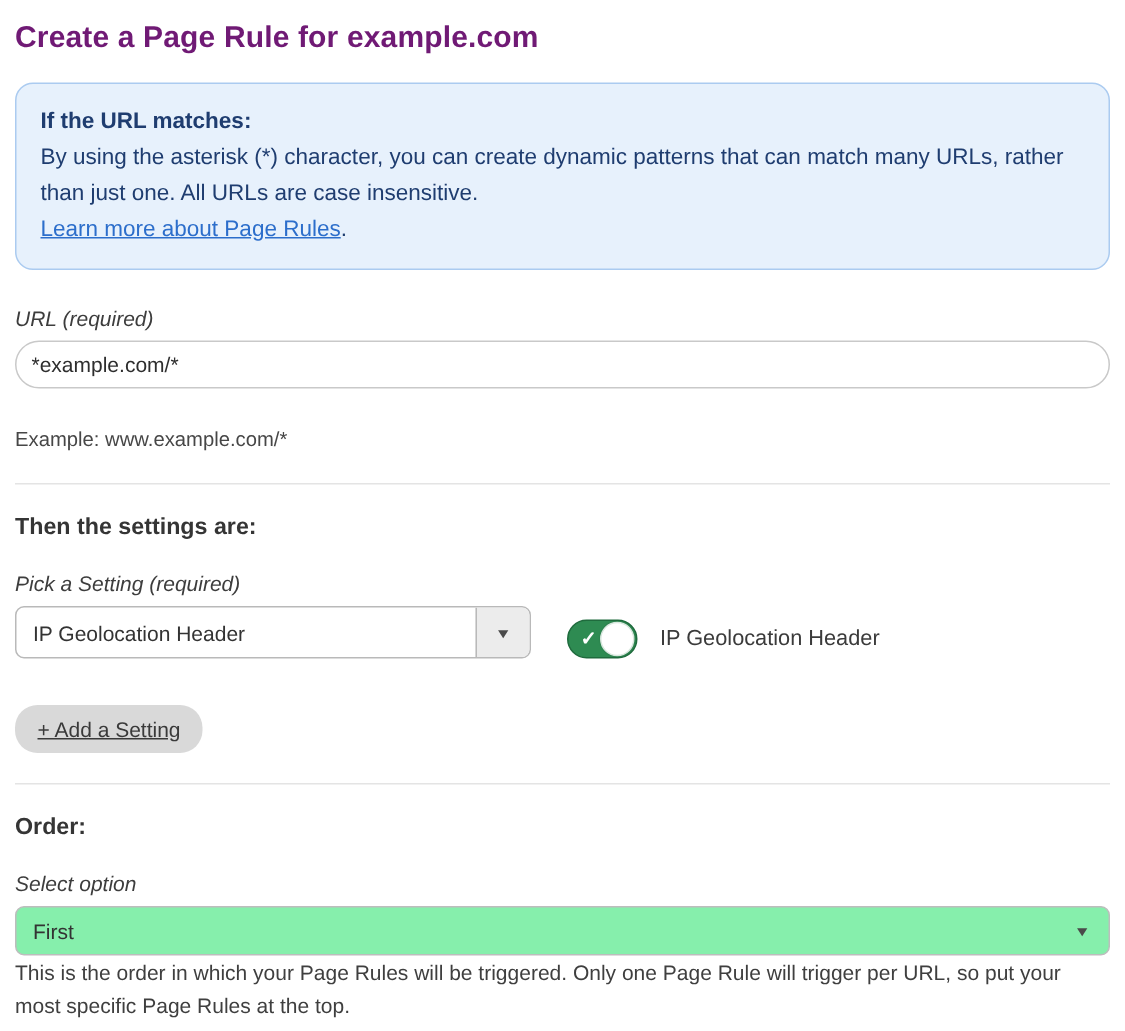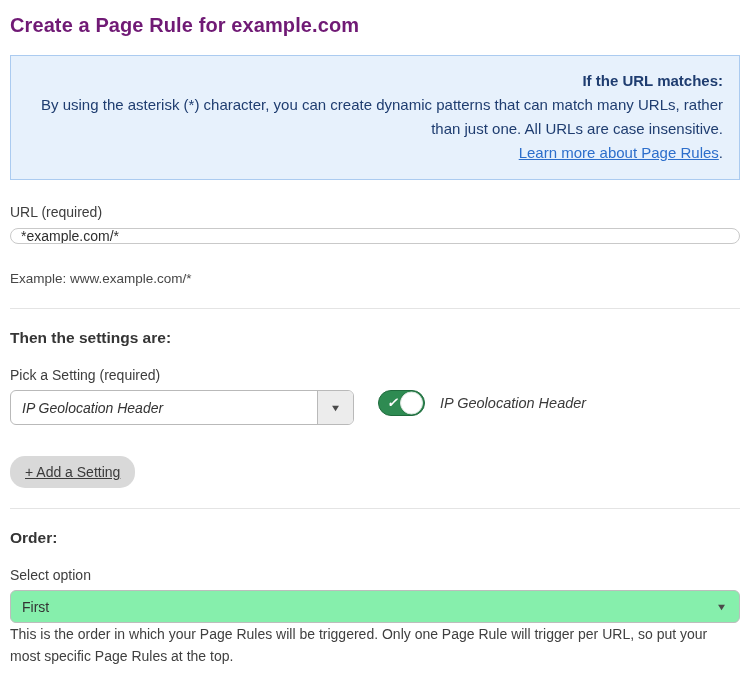--- a/index.html
+++ b/index.html
@@ -14,54 +14,53 @@
 
   .page-title {
     font-size: 20px; font-weight: 700; color: #701a75;
     margin: 2px 0 18px 0; letter-spacing: 0.1px;
   }
 
   
   .info-box {
     background: #e7f1fc;
     border: 1px solid #abcbf0;
-    border-radius: 0;
+    border-radius: 12px;
     padding: 13px 16px 14px 16px;
     color: #1f3d70;
     font-size: 15px;
     line-height: 24px;
     margin-bottom: 24px;
-    text-align: right;
   }
   .info-box .info-heading { font-weight: 700; }
   .info-box a.info-link {
     color: #2c6ecb; text-decoration: underline; cursor: pointer;
   }
   .info-box .info-link-suffix { color: #1f3d70; }
 
-  .field-label { font-size: 14px; color: #3d3d3d; margin-bottom: 7px; }
+  .field-label { font-size: 14px; color: #3d3d3d; margin-bottom: 7px; font-style: italic; }
 
   .text-input {
-    width: 100%; height: 16px;
+    width: 100%; height: 32px;
     border: 1px solid #c9c9c9; border-radius: 16px;
     padding: 0 10px; font-size: 14px; color: #2e2e2e;
     font-family: "Liberation Sans", sans-serif;
     background: #fff; outline: none;
   }
   .helper-text { font-size: 13.5px; color: #474747; margin-top: 24px; line-height: 19px; }
 
   hr.divider {
     border: none; border-top: 1px solid #e4e4e4;
     margin: 20px 0;
   }
 
   .section-heading { font-size: 15.5px; font-weight: 700; color: #353535; margin-bottom: 20px; }
 
   
-  .setting-row { display: flex; align-items: flex-start; font-style: italic; }
+  .setting-row { display: flex; align-items: flex-end; }
   .combo {
     display: flex; width: 344px; height: 35px;
     border: 1px solid #b9b9b9; border-radius: 6px;
     overflow: hidden; background: #fff; cursor: pointer;
   }
   .combo-value {
     flex: 1; display: flex; align-items: center;
     padding: 0 11px; font-size: 14px; color: #333;
   }
   .combo-arrow-btn {

